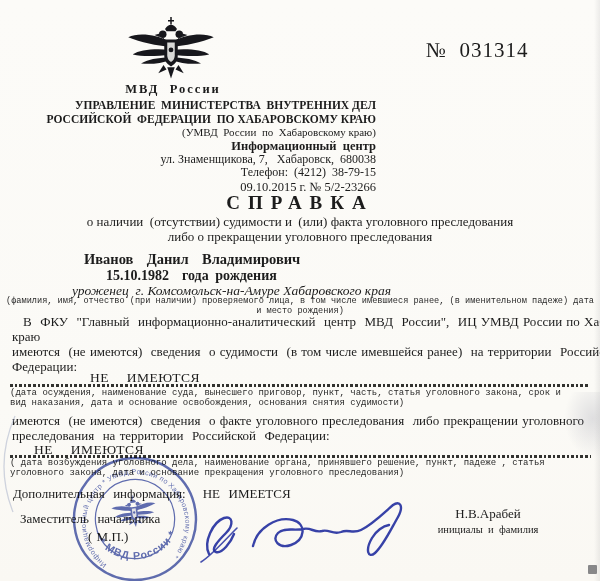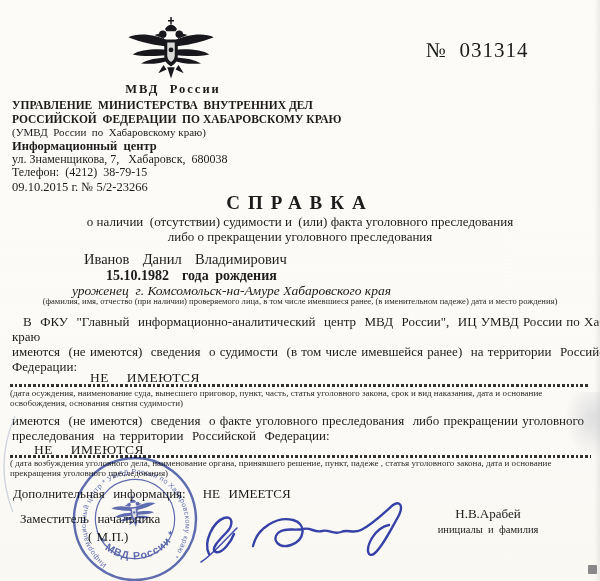--- a/index.html
+++ b/index.html
@@ -6,34 +6,34 @@
   #paper{
     position:relative;width:600px;height:581px;overflow:hidden;
     background:linear-gradient(180deg,#fcfbf8 0%,#fbfaf6 70%,#faf8f3 100%);
     font-family:"Liberation Serif","DejaVu Serif",serif;color:#1c1c1c;
   }
   .abs{position:absolute;white-space:pre;}
   .doc-number{left:426px;top:38px;font-size:21px;letter-spacing:1px;}
   .emblem{position:absolute;left:126px;top:16px;width:90px;height:64px;color:#17171c;}
   .org-caption{left:120px;top:82px;width:106px;text-align:center;font-weight:bold;
     font-size:12.5px;letter-spacing:2px;}
-  .hdr{position:absolute;left:12px;top:99px;width:352px;text-align:left;}
+  .hdr{position:absolute;left:24px;top:99px;width:352px;text-align:right;}
   .hdr div{white-space:pre;}
   .h-b12{font-weight:bold;font-size:11.5px;line-height:13.5px;}
   .h-b11{font-weight:normal;font-size:11px;line-height:13.5px;}
   .h-b125{font-weight:bold;font-size:12.5px;line-height:13.5px;}
   .h-r12{font-size:12px;line-height:13px;}
   .h-date{font-size:12.5px;line-height:14px;margin-top:1px;}
   .title{left:0;top:192px;width:600px;text-align:center;font-weight:bold;
     font-size:19px;letter-spacing:8px;}
   .subtitle{width:600px;left:0;text-align:center;font-size:13px;}
-  .name{left:84px;top:251px;font-weight:normal;font-size:14.5px;word-spacing:3px;}
+  .name{left:84px;top:251px;font-weight:bold;font-size:14.5px;word-spacing:3px;}
   .birth{left:106px;top:268px;font-weight:bold;font-size:14px;word-spacing:3px;}
   .bplace{left:72px;top:283px;font-size:13.5px;font-style:italic;}
-  .tinynote{font-size:8.6px;color:#2a2a2a;}
+  .tinynote{font-size:8.6px;color:#2a2a2a;font-family:Liberation Mono, monospace;}
   .fieldnote{left:4px;top:296px;width:592px;text-align:center;white-space:normal;}
   .body13{font-size:13px;word-spacing:1px;}
   .result{font-size:13.5px;letter-spacing:.5px;word-spacing:5px;}
   .dashline{position:absolute;height:2.6px;
     background:repeating-linear-gradient(90deg,#32322f 0 2.6px,rgba(0,0,0,0) 2.6px 4.6px);}
   .notewrap{white-space:normal;line-height:9.8px;}
   .sig-name-block{position:absolute;left:432px;top:506px;width:112px;text-align:center;}
   .sig-name{font-size:13px;white-space:pre;}
   .sig-caption{font-size:10.5px;white-space:pre;margin-top:2px;}
   .stamp{position:absolute;left:70px;top:454px;width:130px;height:130px;

